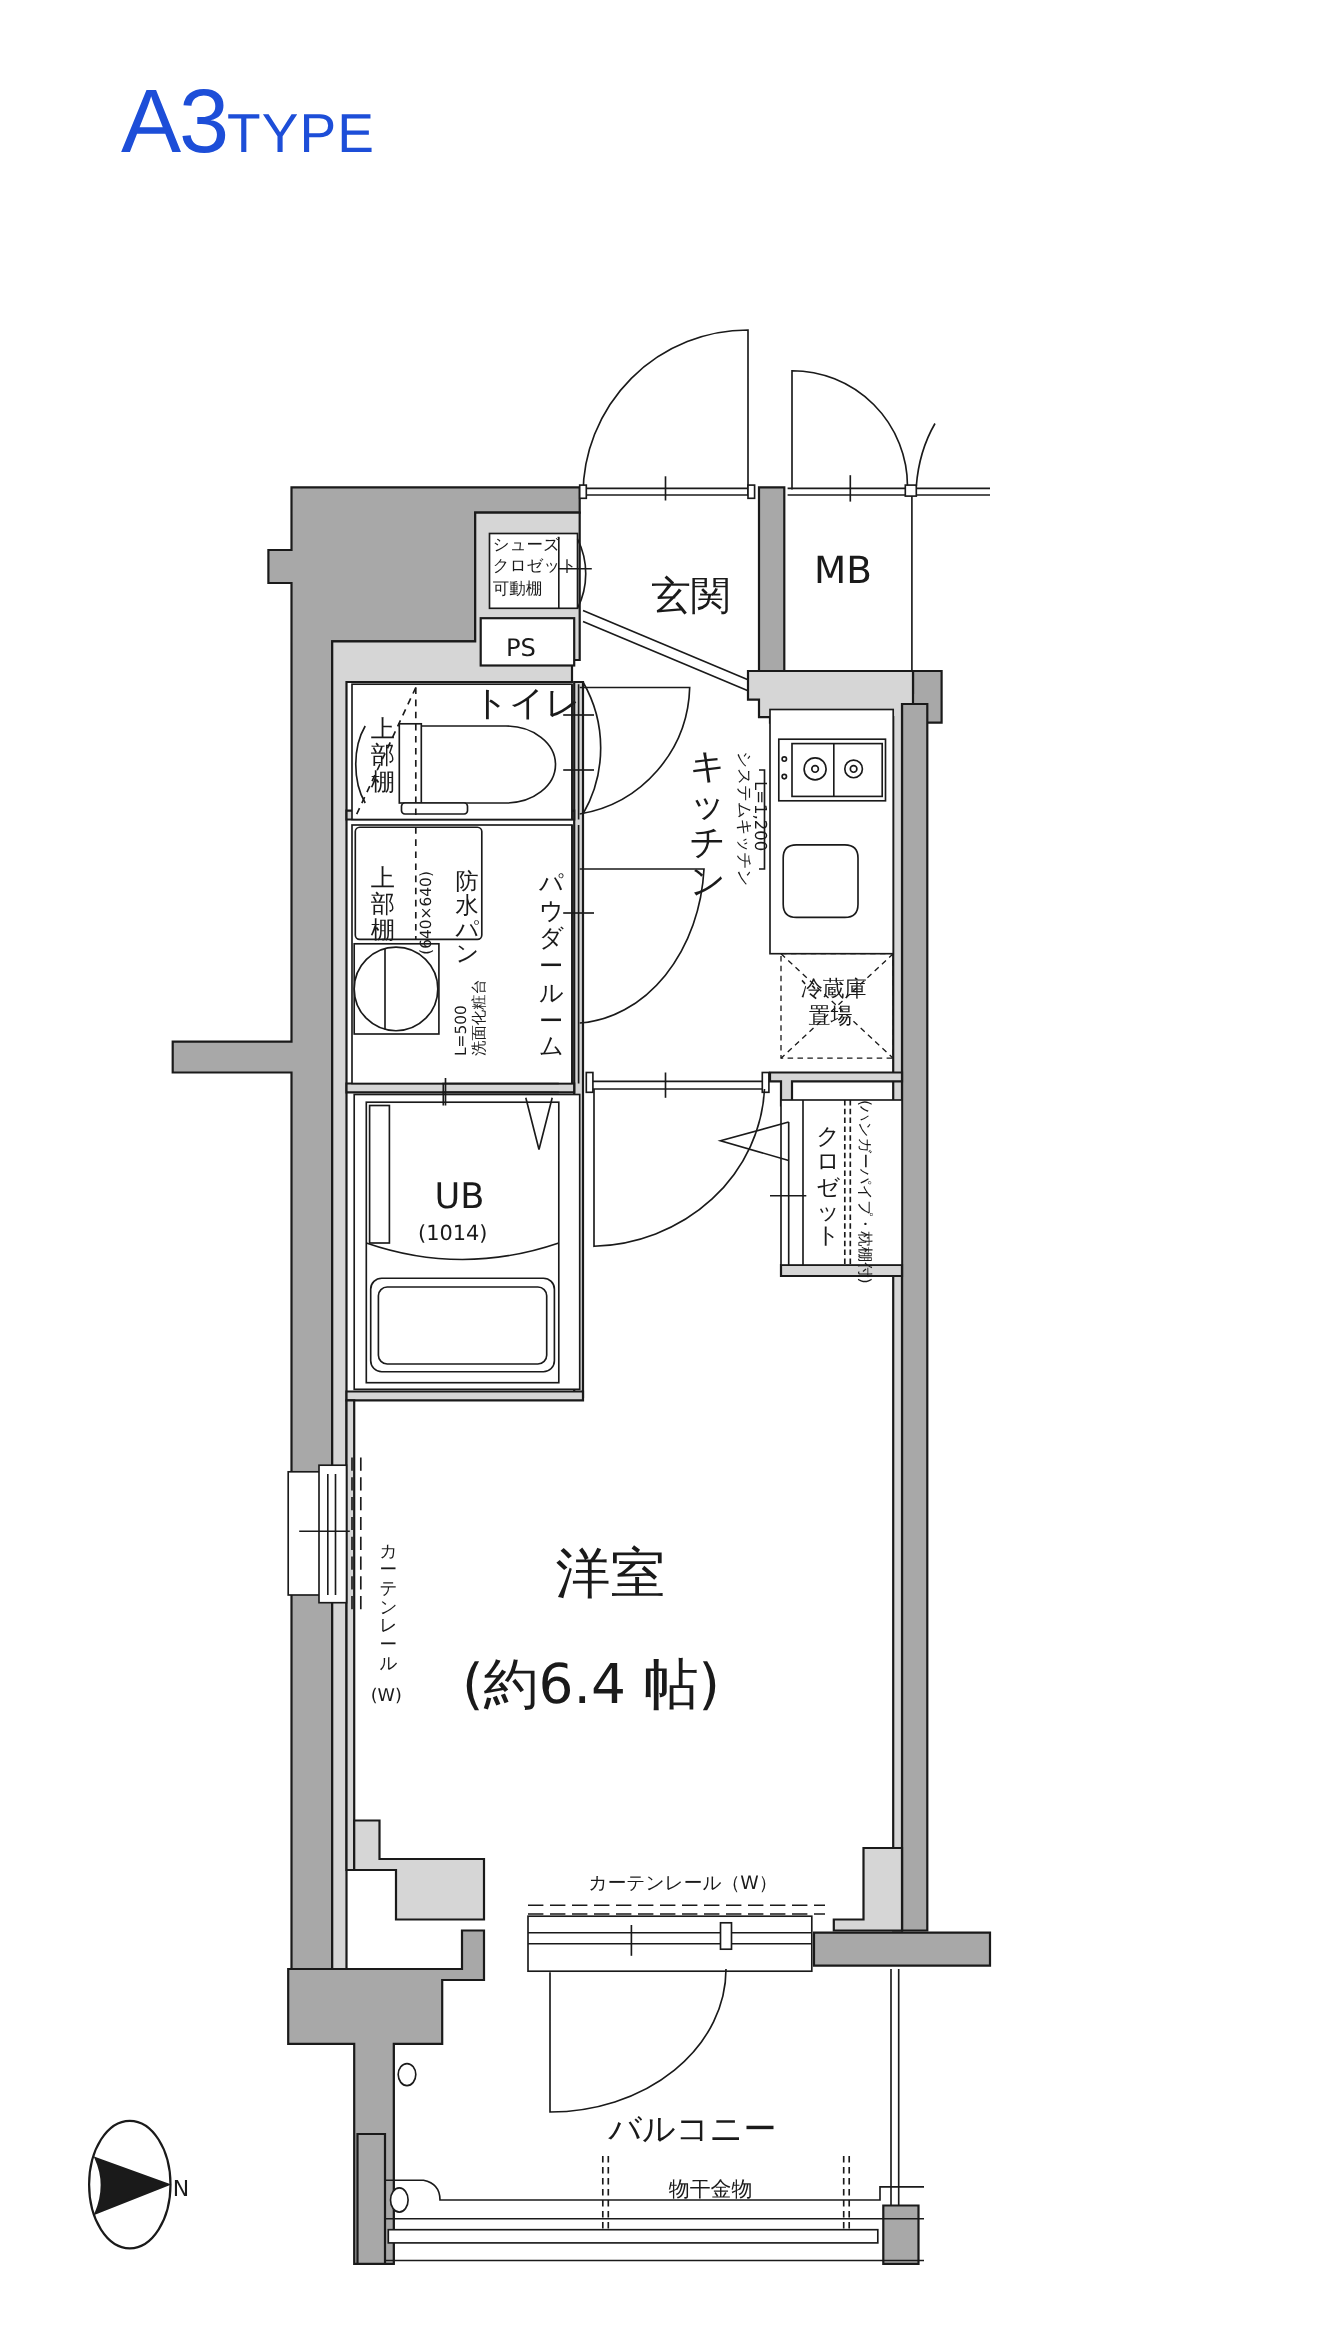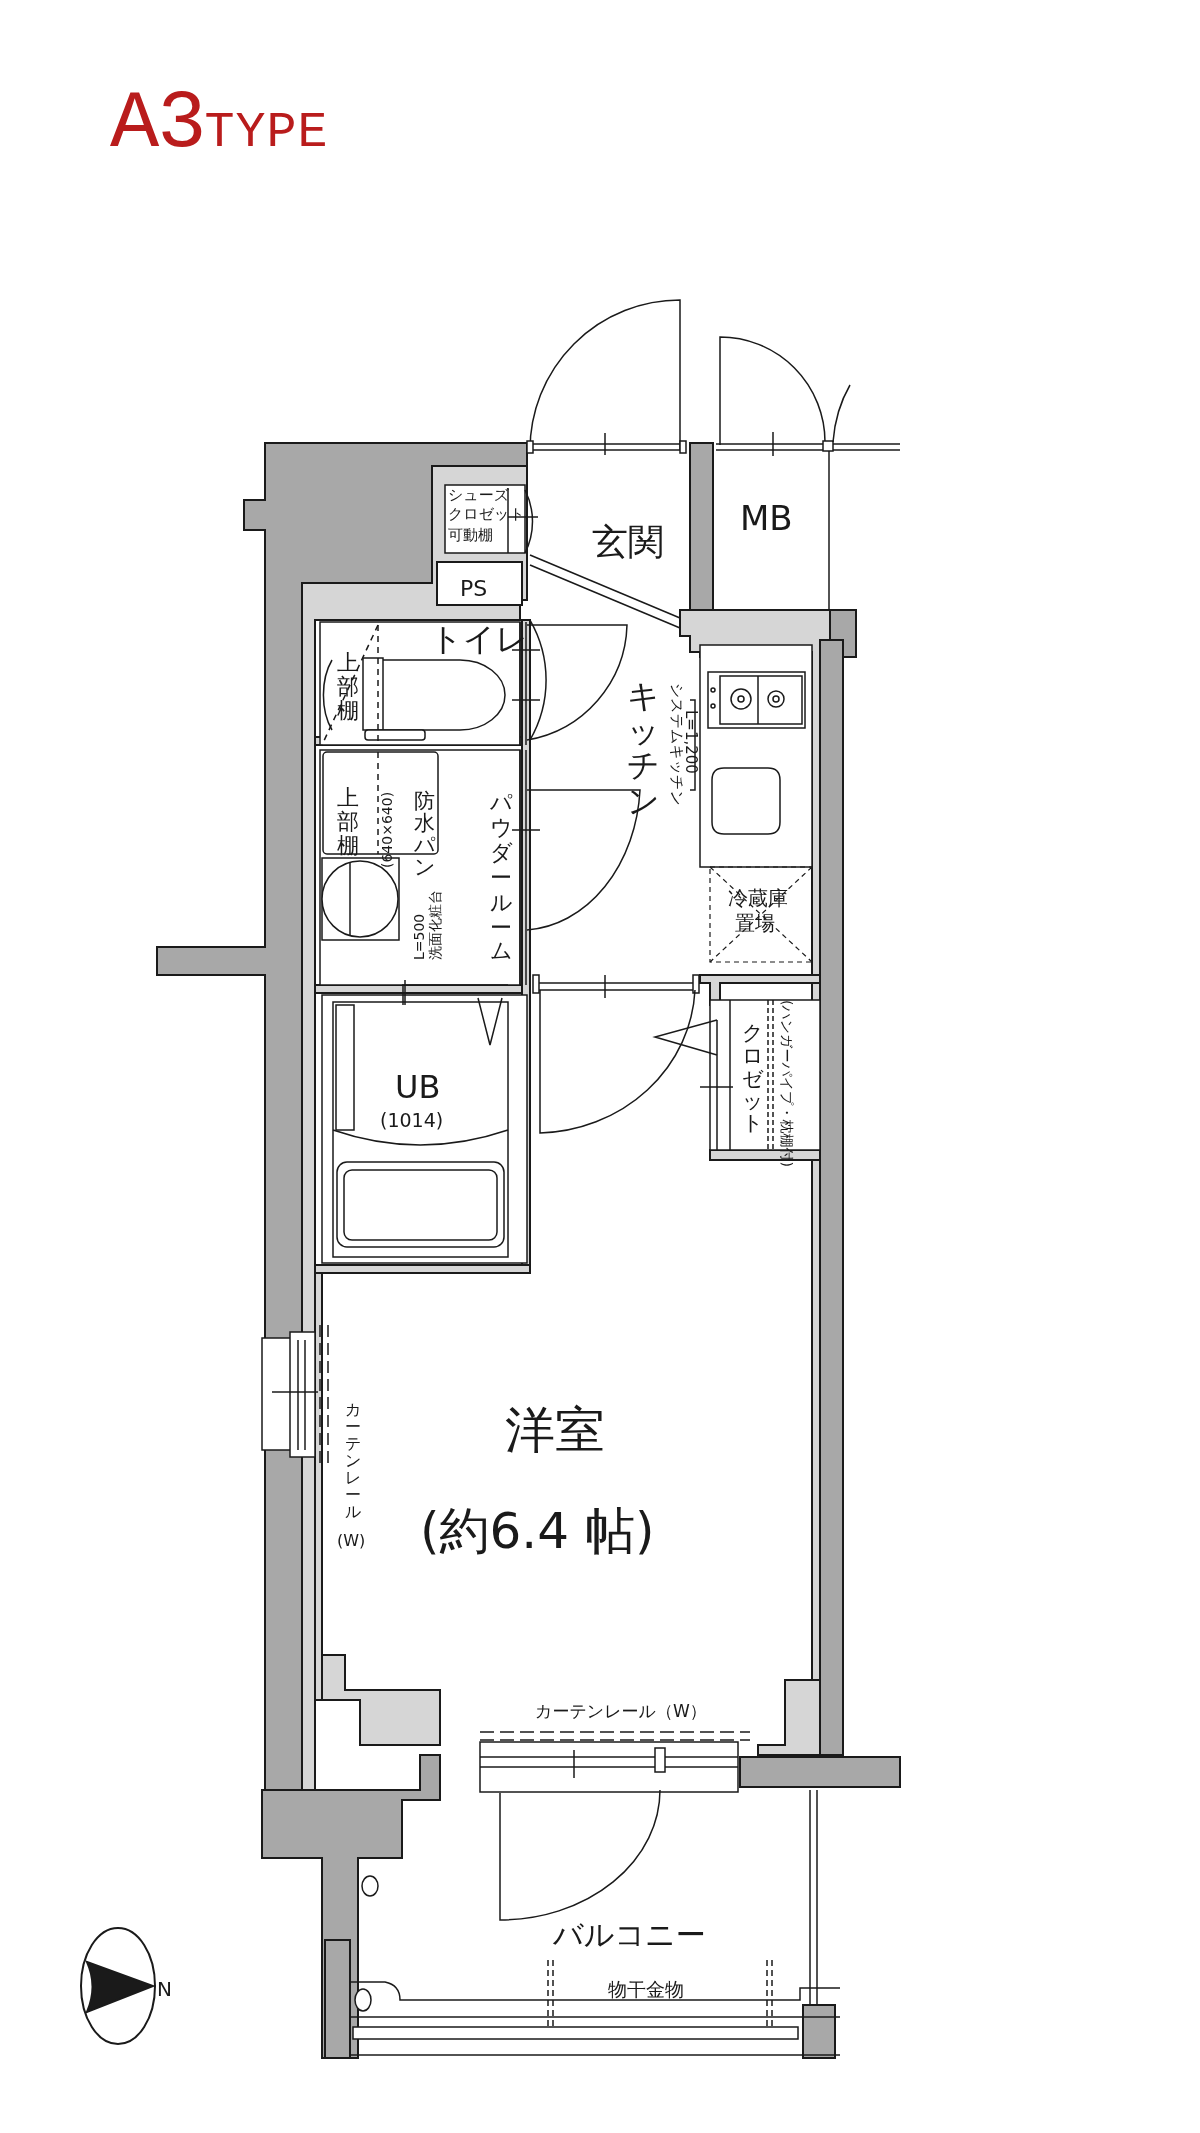--- a/index.html
+++ b/index.html
@@ -1,17 +1,17 @@
 <!DOCTYPE html>
 <html><head>
 <meta charset="utf-8">
 <style>
   html, body { margin:0; padding:0; background:#ffffff; }
   body { width:1200px; height:2133px; position:relative; overflow:hidden; font-family:"DejaVu Sans", sans-serif; }
-  .title { position:absolute; left:110px; top:78px; font-family:Liberation Mono, monospace; color:#b91c1c; white-space:nowrap; }
+  .title { position:absolute; left:110px; top:64px; font-family:Liberation Sans, sans-serif; color:#1d4ed8; white-space:nowrap; }
   .title .big { font-size:82px; letter-spacing:-2px; }
   .title .small { font-size:50px; letter-spacing:1px; }
   svg { position:absolute; left:0; top:0; }
   .lbl { font-family:"DejaVu Sans", sans-serif; fill:#1a1a1a; }
 </style>
 </head>
 <body>
 
 <div class="title">
   <span class="big">A3</span><span class="small">TYPE</span>

